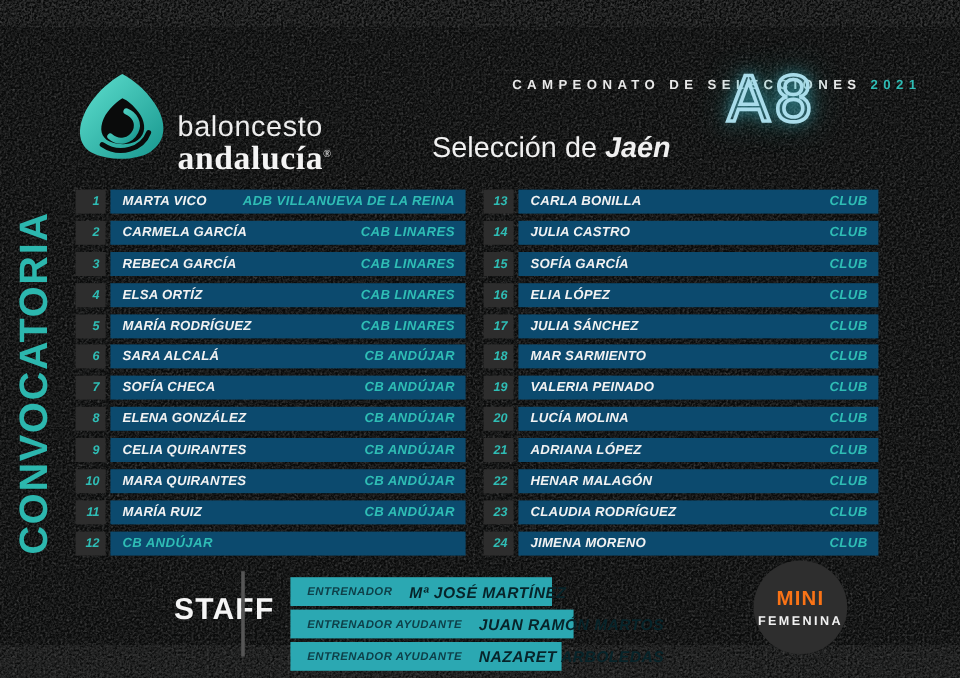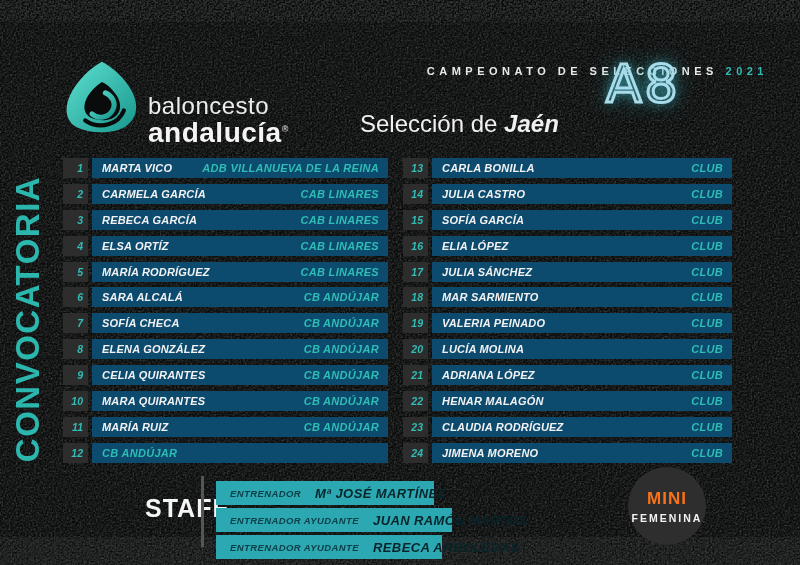--- a/index.html
+++ b/index.html
@@ -17,21 +17,21 @@
     font-size:11px; font-weight:bold; letter-spacing:4.5px;
     color:#e9e9e9; white-space:nowrap;margin-top:34px;
   }
   .campeonato .year { color:#2fbdb5; }
 
   
   .brand { position:absolute; left:60px; top:46px; display:flex; align-items:center; }
   .brand-icon { width:84px; height:78px; }
   .brand-text { margin-left:4px; line-height:1;margin-top:48px; }
   .brand-text .l1 { font-size:24px; font-weight:400; color:#ededed; letter-spacing:.5px; }
-  .brand-text .l2 { font-size:28px; font-weight:bold; color:#f4f4f4; letter-spacing:.5px; margin-top:1px; }
+  .brand-text .l2 { font-size:28px; font-weight:bold; color:#f4f4f4; letter-spacing:.5px; margin-top:1px;font-family:Liberation Serif, serif; }
   .brand-text sup { font-size:9px; vertical-align:super; color:#cfcfcf; }
 
   
   .sel-title {
     position:absolute; left:360px; top:110px;
     font-size:24px; color:#f0f0f0; white-space:nowrap;
   }
   .sel-title b { font-weight:bold;font-style:italic; }
 
   
@@ -72,21 +72,21 @@
 
   
   .staff-label {
     position:absolute; left:145px; top:494px;
     font-size:25px; font-weight:bold; letter-spacing:1px; color:#f5f5f5;
   }
   .staff-divider { position:absolute; left:201px; top:476px; width:3px; height:71px; background:#555; }
   .staff-rows { position:absolute; left:216px; top:481px; display:flex; flex-direction:column; gap:3px; }
   .sbar {
     height:24px; background:#2ba8b2; display:flex; align-items:center;
-    padding:0 14px; gap:14px;
+    padding:0 14px; gap:14px;margin-left:26px;
   }
   .sbar:nth-child(1){ width:218px; }
   .sbar:nth-child(2){ width:236px; }
   .sbar:nth-child(3){ width:226px; }
   .srole { font-size:9.5px; font-weight:bold; font-style:italic; color:#0e4049; letter-spacing:.4px; white-space:nowrap; }
   .sname { font-size:13px; font-weight:bold; font-style:italic; color:#07242a; letter-spacing:.4px; white-space:nowrap; }
 
   
   .badge {
     position:absolute; left:628px; top:467px; width:78px; height:78px;
@@ -322,21 +322,21 @@
       <div class="sbar">
         <span class="srole">ENTRENADOR</span>
         <span class="sname">Mª JOSÉ MARTÍNEZ</span>
       </div>
       <div class="sbar">
         <span class="srole">ENTRENADOR AYUDANTE</span>
         <span class="sname">JUAN RAMÓN MARTOS</span>
       </div>
       <div class="sbar">
         <span class="srole">ENTRENADOR AYUDANTE</span>
-        <span class="sname">REBECA ARBOLEDAS</span>
+        <span class="sname">NAZARET ARBOLEDAS</span>
       </div>
     </div>
 
   <div class="badge">
     <div class="top">MINI</div>
     <div class="bottom">FEMENINA</div>
   </div>
 
 </div>
 

